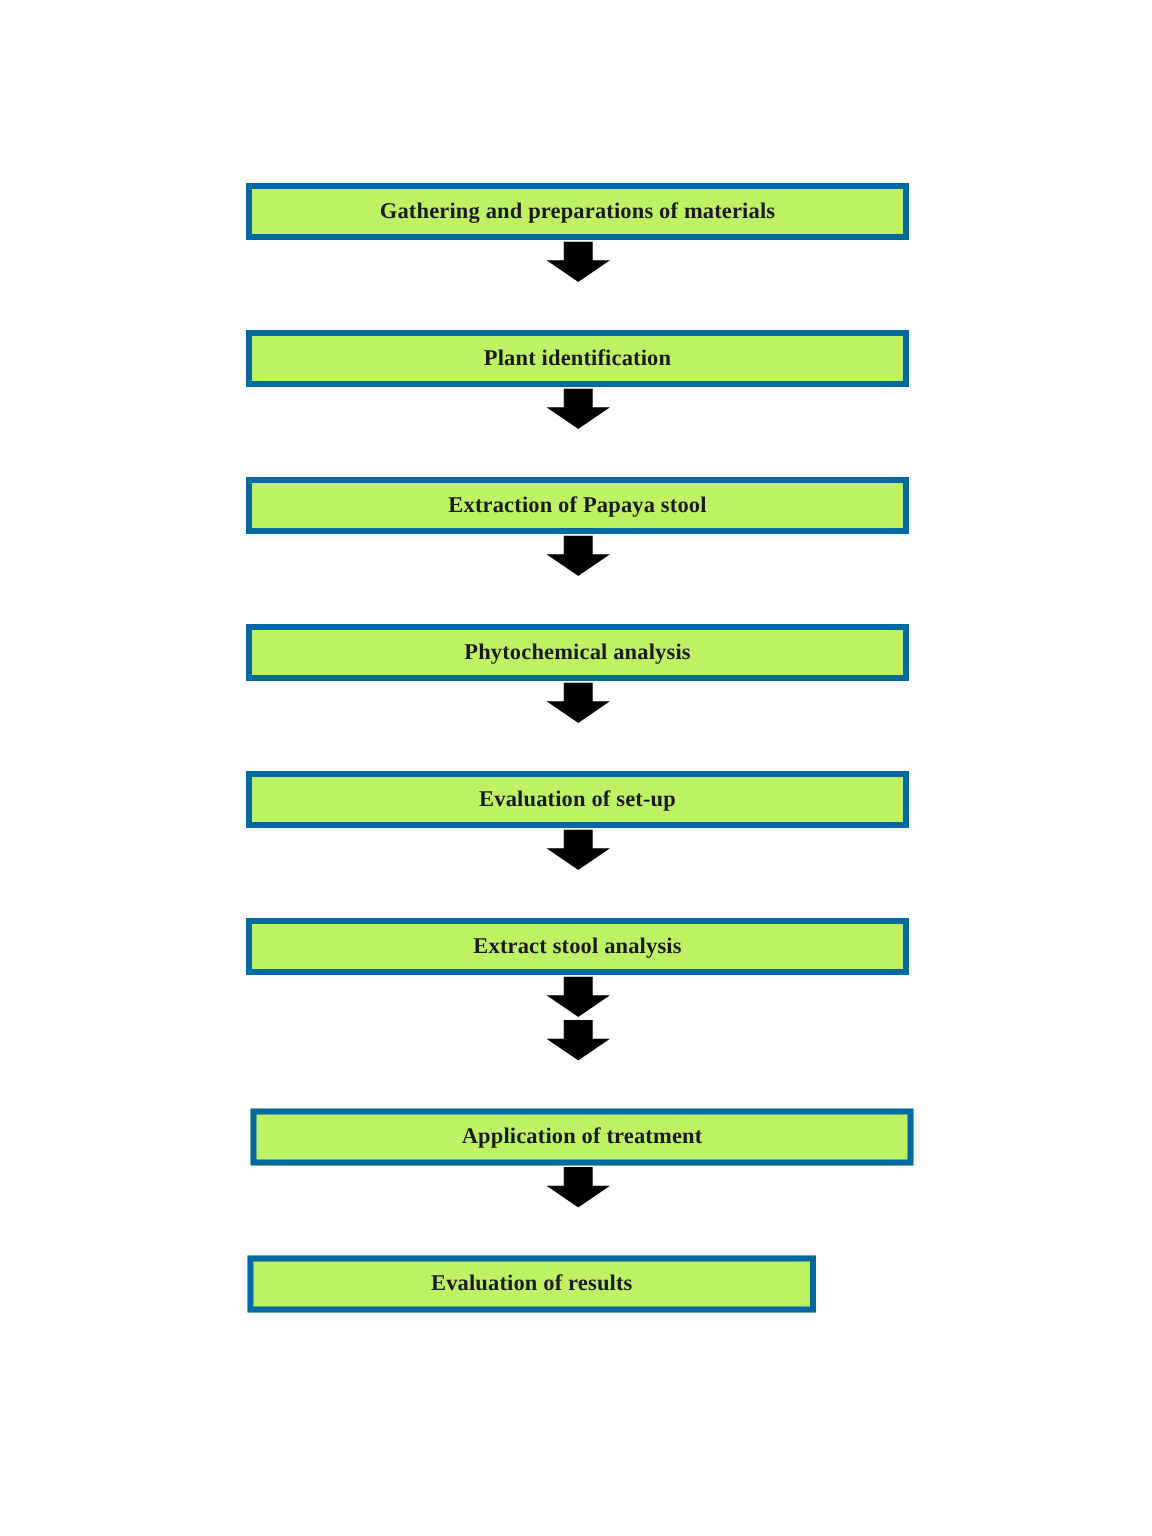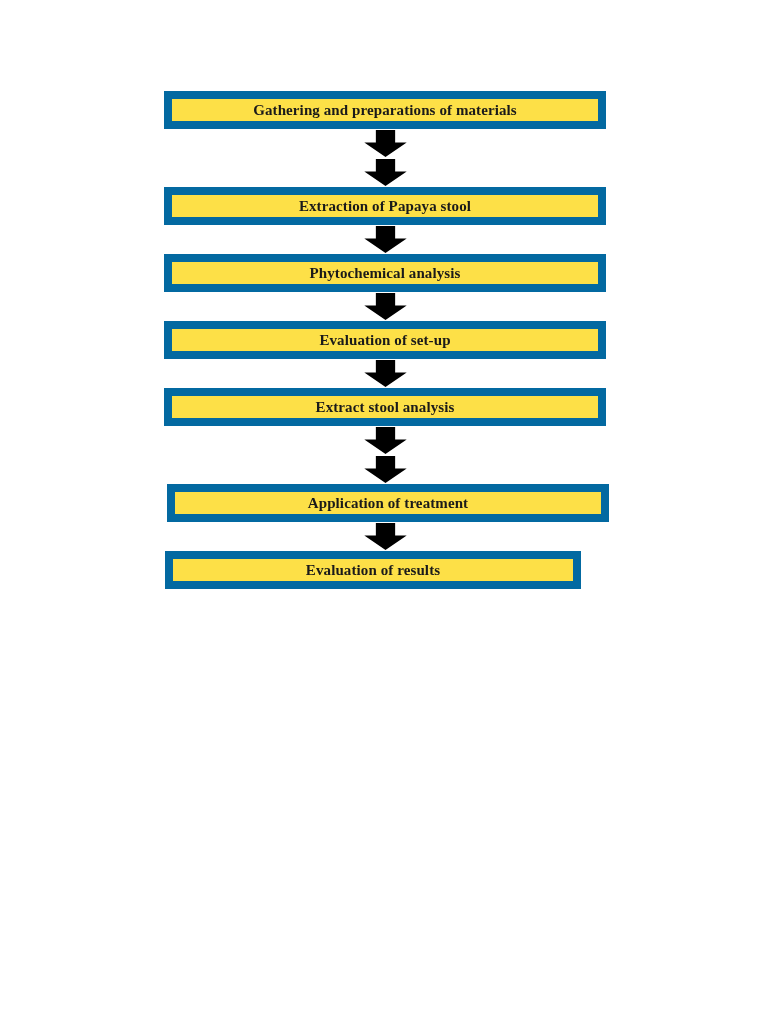--- a/index.html
+++ b/index.html
@@ -21,61 +21,65 @@
     left: 164px;
     width: 442px;
     display: flex;
     flex-direction: column;
     align-items: stretch;
   }
   .flow-box {
     box-sizing: border-box;
     width: 100%;
     height: 38px;
-    border: 8px solid #0369a1;
-    background: #fde047;
+    border: 4px solid #0369a1;
+    background: #bef264;
     display: flex;
     align-items: center;
     justify-content: center;
+    margin-top: 31px;
   }
   .flow-box .label {
     font-weight: bold;
     font-size: 15px;
     color: #1a1a1a;
     letter-spacing: 0.1px;
     white-space: nowrap;
   }
   .arrow-wrap {
     height: 29px;
     display: flex;
     align-items: center;
     justify-content: center;
   }
   .arrow-wrap svg {
     display: block;
   }
   
   .flow-box.step-8 { transform: translateX(3px); text-align: center; }
-  .flow-box.step-9 { transform: translateX(1px); width: 416px; }
+  .flow-box.step-9 { transform: translateX(1px); width: 379px; }
 </style>
 </head>
 <body>
 
 <div class="page">
   <div class="flow-column">
 
     <div class="flow-box step-1">
       <span class="label">Gathering and preparations of materials</span>
     </div>
     <div class="arrow-wrap">
       <svg width="45" height="27" viewBox="0 0 44 28">
           <polygon fill="#000000" points="12,0 32,0 32,13 44,13 22,28 0,13 12,13"></polygon>
         </svg>
     </div>
 
+    <div class="flow-box step-2">
+      <span class="label">Plant identification</span>
+    </div>
     <div class="arrow-wrap">
       <svg width="45" height="27" viewBox="0 0 44 28">
           <polygon fill="#000000" points="12,0 32,0 32,13 44,13 22,28 0,13 12,13"></polygon>
         </svg>
     </div>
 
     <div class="flow-box step-3">
       <span class="label">Extraction of Papaya stool</span>
     </div>
     <div class="arrow-wrap">

